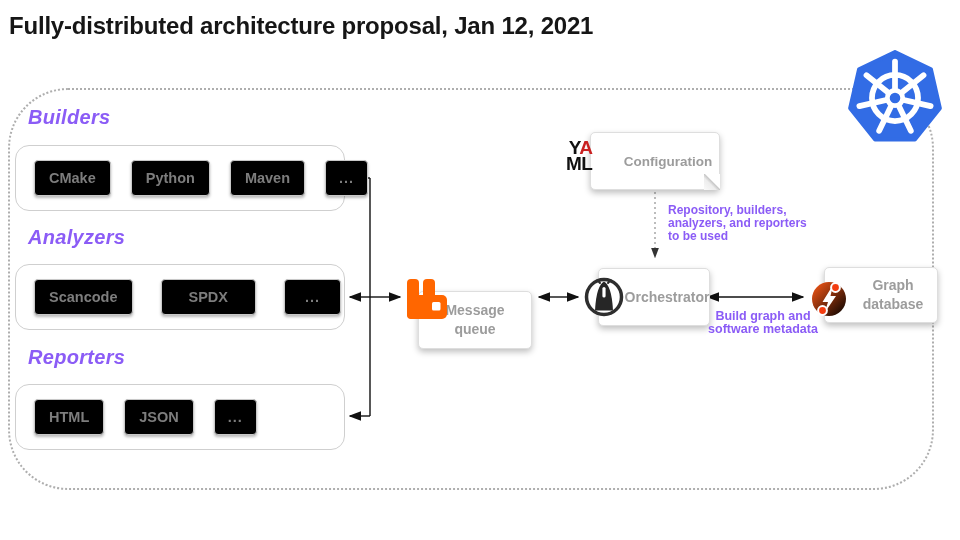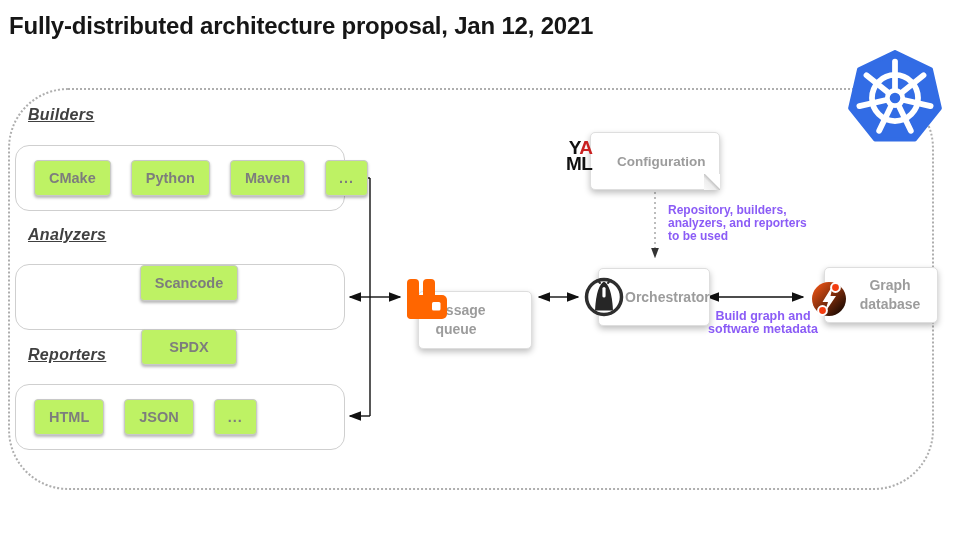--- a/index.html
+++ b/index.html
@@ -15,43 +15,43 @@
   }
 
   
   .boundary{
     position:absolute;left:8px;top:88px;width:922px;height:398px;
     border:2px dotted #aeaeae;border-radius:60px;z-index:1;
   }
 
   
   .g-label{
-    position:absolute;font-style:italic;font-weight:700;font-size:16px;
-    color:#404040;letter-spacing:.3px;z-index:3;text-decoration:underline;
+    position:absolute;font-style:italic;font-weight:700;font-size:20px;
+    color:#8b5cf6;letter-spacing:.3px;z-index:3;
   }
   .g-box{
     position:absolute;width:330px;height:66px;background:#fff;
     border:1px solid #cfcfcf;border-radius:14px;z-index:3;
     display:flex;align-items:center;padding-left:18px;box-sizing:border-box;gap:20px;
   }
-  .g-box.analyzers{gap:28px;flex-direction:column;}
+  .g-box.analyzers{gap:28px;}
   .chip{
     display:inline-block;height:34px;line-height:34px;padding:0 14px;
-    background:#bef264;border:1px solid #c8c8c8;border-radius:4px;
+    background:#000000;border:1px solid #c8c8c8;border-radius:4px;
     box-shadow:0 2px 3px rgba(0,0,0,.28);
     font-size:14.5px;font-weight:700;color:#7d7d7d;white-space:nowrap;
   }
   .chip.wide{padding:0 27px;}
   .chip.dots{padding:0 13px;letter-spacing:1px;}
 
   
   .node{
     position:absolute;background:#fff;border:1px solid #dedede;border-radius:5px;
     box-shadow:0 3px 6px rgba(0,0,0,.25);z-index:4;
-    display:flex;align-items:center;
+    display:flex;align-items:center;justify-content:center;
     font-size:14px;font-weight:700;color:#9c9c9c;text-align:center;
     box-sizing:border-box;
   }
   .node-mq{left:418px;top:283px;width:114px;height:58px;margin-top:8px;}
   .node-mq .lbl{width:74px;line-height:19px;}
   .node-orch{left:598px;top:268px;width:112px;height:58px;padding-left:26px;}
   .node-config{left:590px;top:132px;width:130px;height:58px;padding-left:26px;font-size:13.5px;}
   .node-gdb{left:824px;top:267px;width:114px;height:56px;padding-left:24px;}
   .node-gdb .lbl{width:82px;line-height:19px;}
 

